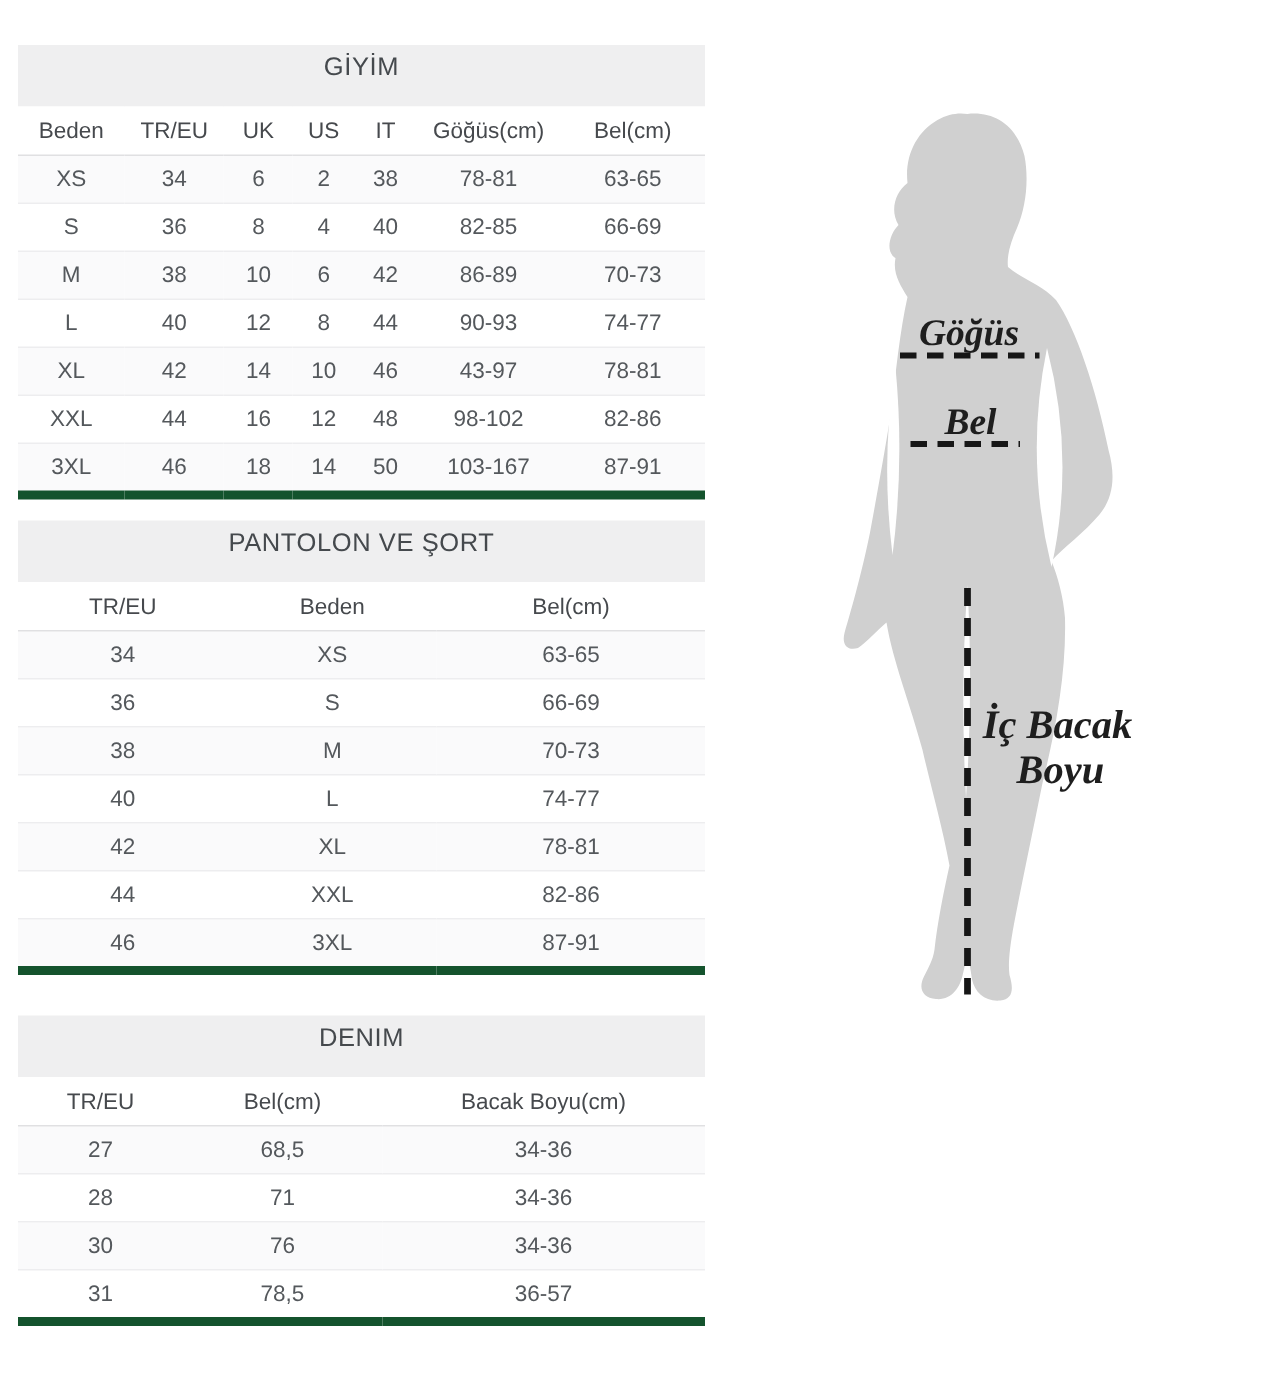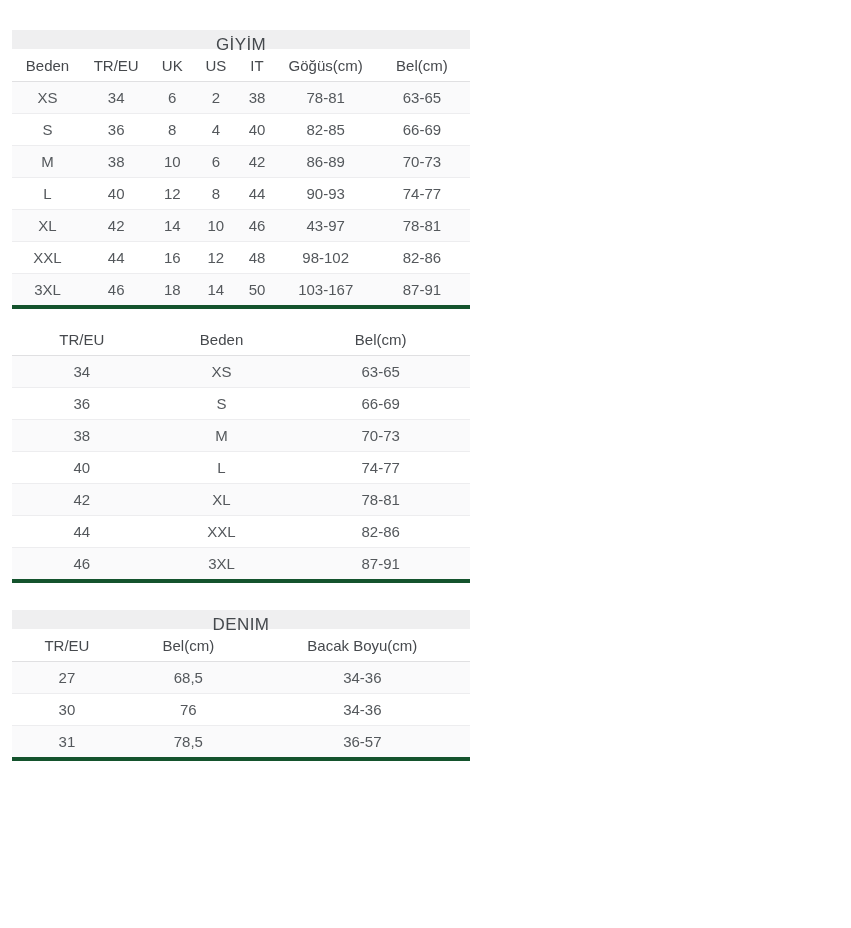--- a/index.html
+++ b/index.html
@@ -4,34 +4,34 @@
 <style>
   html,body{margin:0;padding:0;background:#fff;}
   #screen{
     position:relative;width:851px;height:928px;background:#ffffff;overflow:hidden;
     font-family:"Liberation Sans", sans-serif;color:#54585c;
   }
   #tables-pane{position:absolute;left:12px;top:30px;width:458px;}
   .size-table-block{margin:0 0 14px 0;}
   .size-table-block.denim-gap{margin-top:27px;}
   .tbl-title{
-    height:19px;line-height:29px;background:#efeff0;color:#45494d;
+    height:41px;line-height:29px;background:#efeff0;color:#45494d;
     text-align:center;font-size:17px;letter-spacing:.4px;
   }
   table.size-table{width:100%;border-collapse:collapse;table-layout:fixed;}
   table.size-table th{
     height:32px;font-weight:400;font-size:15px;color:#46494d;text-align:center;
     border-bottom:1px solid #e0e0e2;background:#fff;padding:0;margin-top:31px;
   }
   table.size-table td{
     height:31px;font-size:15px;color:#54585c;text-align:center;
     border-bottom:1px solid #ededef;padding:0;background:#fff;
   }
   table.size-table tbody tr:nth-child(odd) td{background:#fafafb;}
-  table.size-table tbody tr:last-child td{border-bottom:4px solid #14532d;}
+  table.size-table tbody tr:last-child td{border-bottom:6px solid #14532d;}
   #figure-pane{position:absolute;left:545px;top:60px;width:300px;height:610px;}
   .fig-label{
     font-family:"Liberation Serif", serif;font-style:italic;font-weight:600;
     fill:#1e1e1e;
   }
 </style>
 </head>
 <body>
 
 <div id="screen">
@@ -123,20 +123,21 @@
               <td>14</td>
               <td>50</td>
               <td>103-167</td>
               <td>87-91</td>
             </tr>
           </tbody>
         </table>
     </div>
 
     <div class="size-table-block">
+      <div class="tbl-title">PANTOLON VE ŞORT</div>
       <table class="size-table">
           <colgroup>
             <col style="width: 30.5%;">
             <col style="width: 30.5%;">
             <col style="width: 39%;">
           </colgroup>
           <thead>
             <tr>
               <th>TR/EU</th>
               <th>Beden</th>
@@ -198,29 +199,86 @@
               <th>Bacak Boyu(cm)</th>
             </tr>
           </thead>
           <tbody>
             <tr>
               <td>27</td>
               <td>68,5</td>
               <td>34-36</td>
             </tr>
             <tr>
+              <td>28</td>
+              <td>71</td>
+              <td>34-36</td>
+            </tr>
+            <tr>
               <td>30</td>
               <td>76</td>
               <td>34-36</td>
             </tr>
             <tr>
               <td>31</td>
               <td>78,5</td>
               <td>36-57</td>
             </tr>
           </tbody>
         </table>
     </div>
 
   </div>
 
+  <div id="figure-pane">
+    <svg width="300" height="610" viewBox="0 0 300 610">
+
+      <path fill="#d0d0d0" d="
+        M 100,16
+        C 118,14 133,24 138,44
+        C 141,60 139,78 133,92
+        C 129,101 126,110 127,118
+        C 136,126 150,130 159,140
+        C 172,158 186,200 194,240
+        C 199,258 197,272 188,283
+        C 178,295 164,305 156,314
+        C 160,324 164,338 165,352
+        C 166,390 158,430 150,462
+        C 144,492 137,525 131,556
+        C 128,572 127,583 128,590
+        C 131,600 130,606 122,607
+        C 112,608 105,602 103,593
+        C 102,586 101,580 100,575
+        C 99,580 98,585 97,589
+        C 95,599 89,607 79,606
+        C 70,605 67,599 71,591
+        C 74,585 77,580 78,573
+        C 80,555 84,535 88,517
+        C 83,490 75,462 70,440
+        C 62,410 50,380 46,355
+        C 40,360 33,368 27,372
+        C 20,374 16,370 18,362
+        C 23,345 30,320 35,295
+        C 40,268 45,240 49,215
+        C 52,190 55,160 60,138
+        C 55,130 50,122 52,112
+        C 45,108 48,96 54,90
+        C 48,80 52,68 60,62
+        C 58,44 66,28 80,20
+        C 87,16 94,15 100,16
+        Z"></path>
+
+      <path fill="#ffffff" d="M 52,185 Q 42,245 50,310 Q 58,248 52,185 Z"></path>
+      <path fill="#ffffff" d="M 153,172 Q 138,245 156,318 Q 172,245 153,172 Z"></path>
+      <path fill="#ffffff" d="M 100,330 Q 95,400 99,472 Q 104,400 100,330 Z"></path>
+
+      <line x1="55" y1="177" x2="148" y2="177" stroke="#161616" stroke-width="4" stroke-dasharray="11 7"></line>
+      <line x1="62" y1="236" x2="135" y2="236" stroke="#161616" stroke-width="4" stroke-dasharray="11 7"></line>
+      <line x1="100" y1="332" x2="100" y2="603" stroke="#161616" stroke-width="4.5" stroke-dasharray="12 8"></line>
+
+      <text class="fig-label" x="101" y="170" text-anchor="middle" font-size="25">Göğüs</text>
+      <text class="fig-label" x="102" y="229" text-anchor="middle" font-size="25">Bel</text>
+      <text class="fig-label" x="160" y="432" text-anchor="middle" font-size="27">İç Bacak</text>
+      <text class="fig-label" x="162" y="462" text-anchor="middle" font-size="27">Boyu</text>
+    </svg>
+  </div>
 
 </div>
 
 </body></html>

